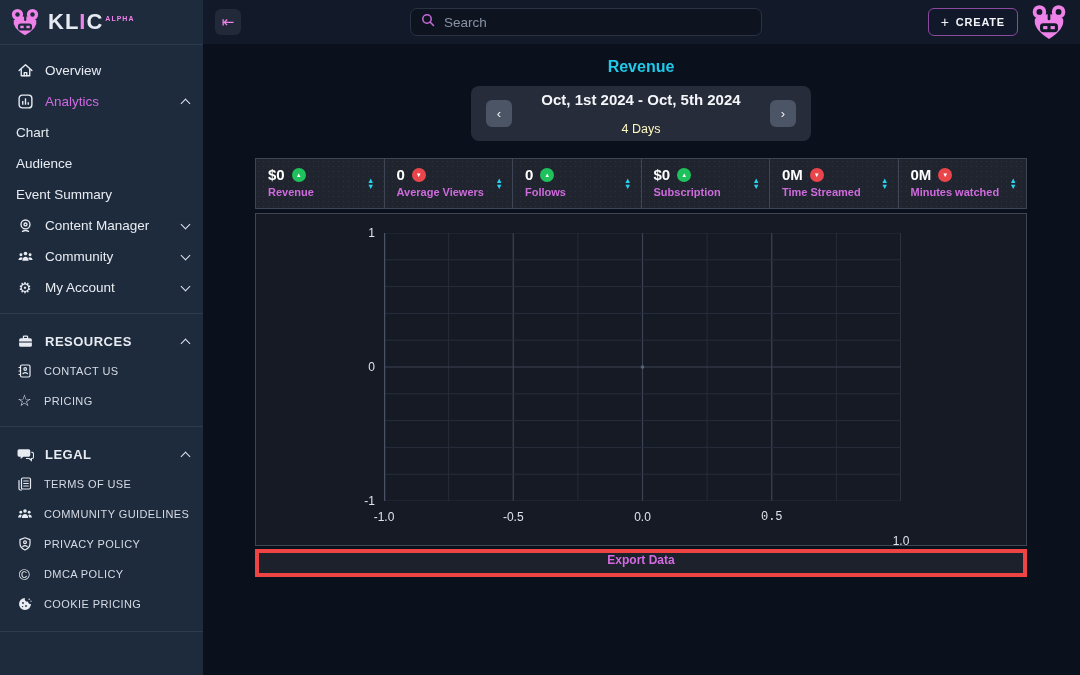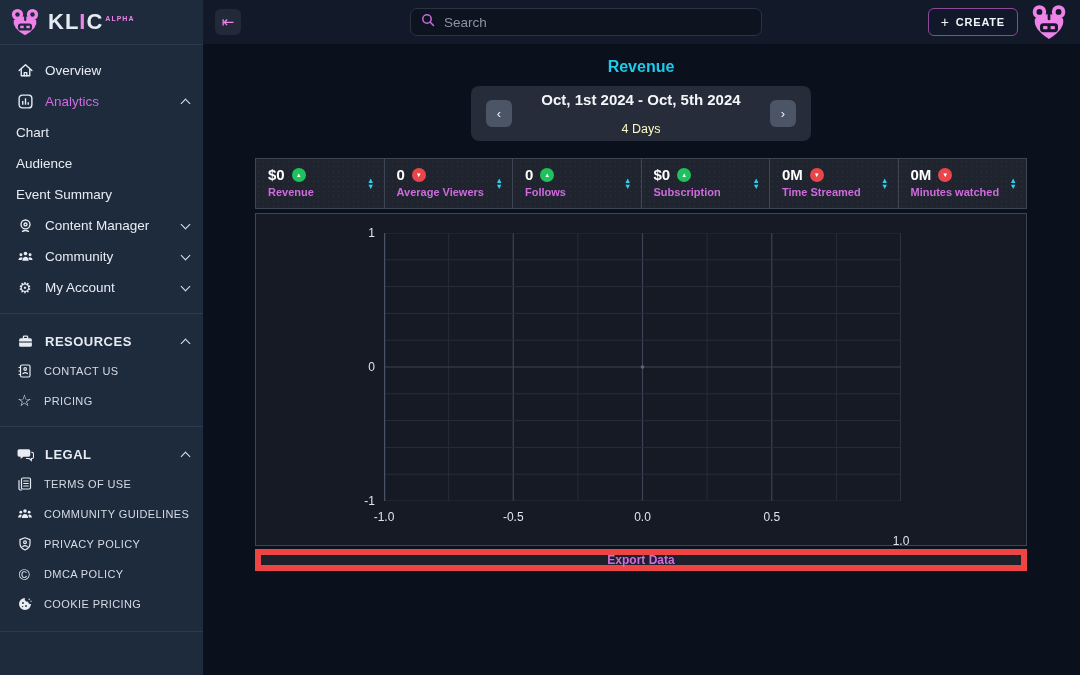--- a/index.html
+++ b/index.html
@@ -92,22 +92,22 @@
   .sorter { position:absolute; right:9px; top:50%; transform:translateY(-50%);
     display:flex; flex-direction:column; align-items:center; line-height:.8;
     color:#2ad2ef; font-size:7.5px; cursor:pointer; }
 
   
   .chart-panel { margin-top:4px; height:333px; background:#151a25; border:1px solid #3e4555;
     position:relative; }
   .plot-svg { position:absolute; left:128px; top:19px; }
   .tick-label { position:absolute; font-size:12px; color:#dfe3ea; white-space:nowrap; }
 
-  .export-bar { margin-top:3px; height:22px; background:#1c212c; border:6px solid #ef4444;
-    display:flex; align-items:center; justify-content:center; cursor:pointer; }
+  .export-bar { margin-top:3px; height:28px; background:#1c212c; border:4px solid #ef4444;
+    display:flex; justify-content:center; cursor:pointer; }
   .export-bar span { font-size:12px; font-weight:bold; color:#d36ae0; }
 </style>
 </head>
 <body>
 
 <div class="sidebar">
   <div class="logo-row">
     <svg class="mascot" width="30" height="30" viewBox="0 0 32 32">
       <circle cx="8" cy="8" r="6" fill="#ee82e8"></circle>
         <circle cx="24" cy="8" r="6" fill="#ee82e8"></circle>
@@ -441,21 +441,21 @@
           <line x1="0" y1="53.6" x2="517" y2="53.6" stroke="#282e3b" stroke-width="1"></line>
           <line x1="0" y1="26.799999999999994" x2="517" y2="26.799999999999994" stroke="#282e3b" stroke-width="1"></line>
           <line x1="0" y1="0" x2="517" y2="0" stroke="#282e3b" stroke-width="1"></line>
           <line x1="0.6" y1="0" x2="0.6" y2="268" stroke="#4a5268" stroke-width="1.3"></line>
           <circle cx="258.5" cy="134" r="1.8" fill="#5a6478"></circle>
         </svg>
 
     <div class="tick-label" style="left: 128px; top: 296px; transform: translateX(-50%);">-1.0</div>
         <div class="tick-label" style="left: 257.25px; top: 296px; transform: translateX(-50%);">-0.5</div>
         <div class="tick-label" style="left: 386.5px; top: 296px; transform: translateX(-50%);">0.0</div>
-        <div class="tick-label" style="left: 515.75px; top: 296px; transform: translateX(-50%);">0.5</div>
+        <div class="tick-label" style="left: 515.75px; top: 296px; transform: translateX(-50%); font-family: Liberation Mono, monospace;">0.5</div>
         <div class="tick-label" style="left: 645px; top: 296px; transform: translateX(-50%); margin-top: 24px;">1.0</div>
         <div class="tick-label" style="left: 119px; top: 19px; transform: translate(-100%, -50%);">1</div>
         <div class="tick-label" style="left: 119px; top: 153px; transform: translate(-100%, -50%);">0</div>
         <div class="tick-label" style="left: 119px; top: 287px; transform: translate(-100%, -50%);">-1</div>
       </div>
 
     <div class="export-bar">
       <span>Export Data</span>
     </div>
   </div>

